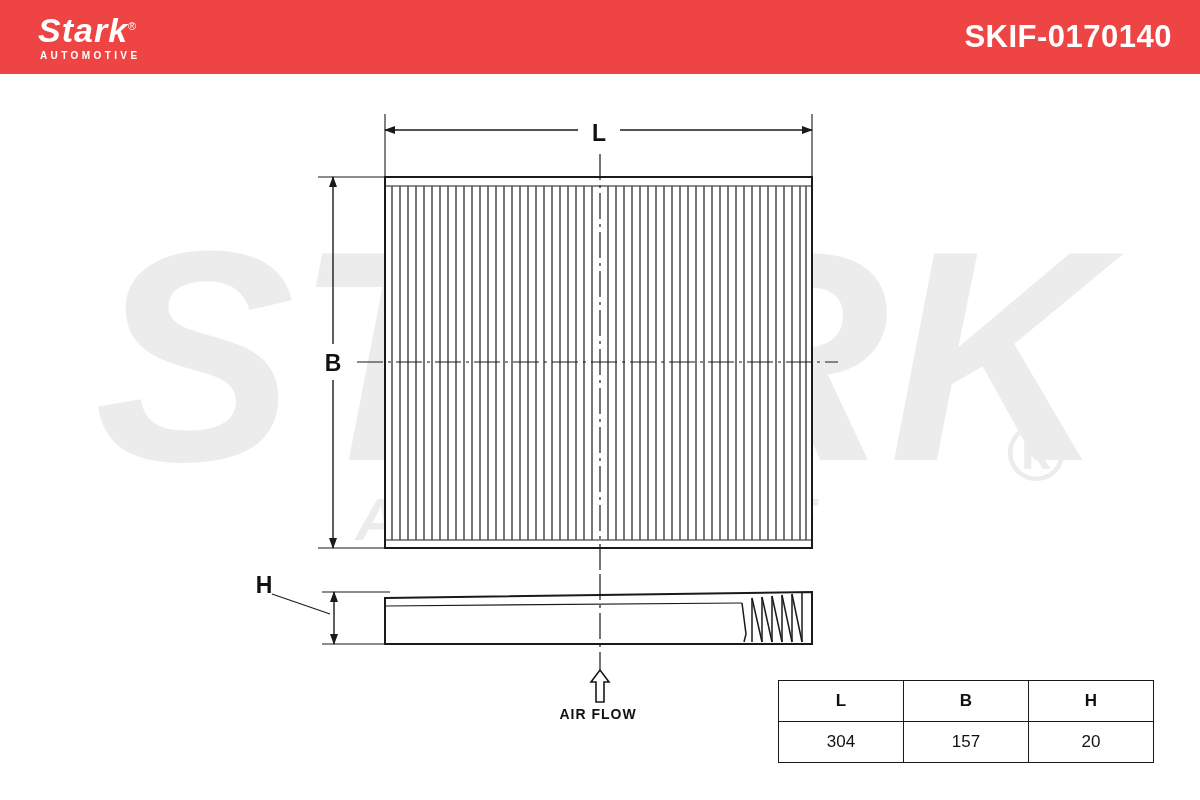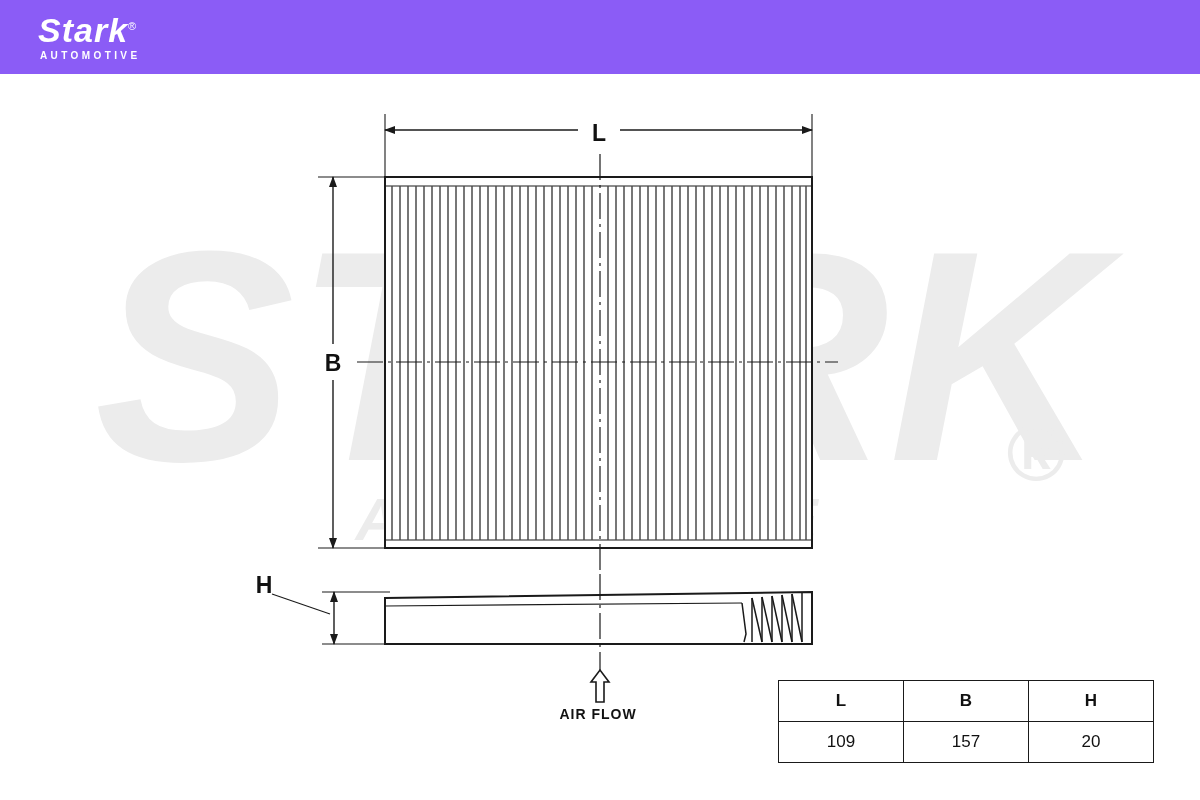--- a/index.html
+++ b/index.html
@@ -14,21 +14,21 @@
     overflow: hidden;
     position: relative;
   }
 
   
   .header {
     position: absolute;
     left: 0; top: 0;
     width: 1200px;
     height: 74px;
-    background: #8b5cf6;
+    background: #ef4444;
     display: flex;
     align-items: center;
     justify-content: space-between;
     box-sizing: border-box;
     padding: 0 28px 0 38px;
   }
   .brand {
     display: flex;
     flex-direction: column;
     justify-content: center;
@@ -131,20 +131,21 @@
   .airflow-label span { position: relative; left: -2px; }
 </style>
 </head>
 <body>
 
 <div class="header">
   <div class="brand">
     <div class="brand-name"><span>Stark</span><span class="brand-reg">®</span></div>
     <div class="brand-sub">AUTOMOTIVE</div>
   </div>
+  <div class="part-number">SKIF-0170140</div>
 </div>
 
 <svg class="watermark" viewBox="0 0 1200 420">
   <text class="wm-text" x="600" y="290" text-anchor="middle" font-size="300">STARK</text>
   <text class="wm-text" x="1035" y="310" text-anchor="middle" font-size="80">®</text>
   <text class="wm-text" x="590" y="370" text-anchor="middle" font-size="60" letter-spacing="7">AUTOMOTIVE</text>
 </svg>
 
 <svg class="drawing" viewBox="0 0 1200 726">
   <defs>
@@ -280,19 +281,19 @@
   <table class="dim-table">
     <thead>
       <tr>
         <th>L</th>
         <th>B</th>
         <th>H</th>
       </tr>
     </thead>
     <tbody>
       <tr>
-        <td>109</td>
+        <td>304</td>
         <td>157</td>
         <td>20</td>
       </tr>
     </tbody>
   </table>
 </div>
 
 </body></html>

